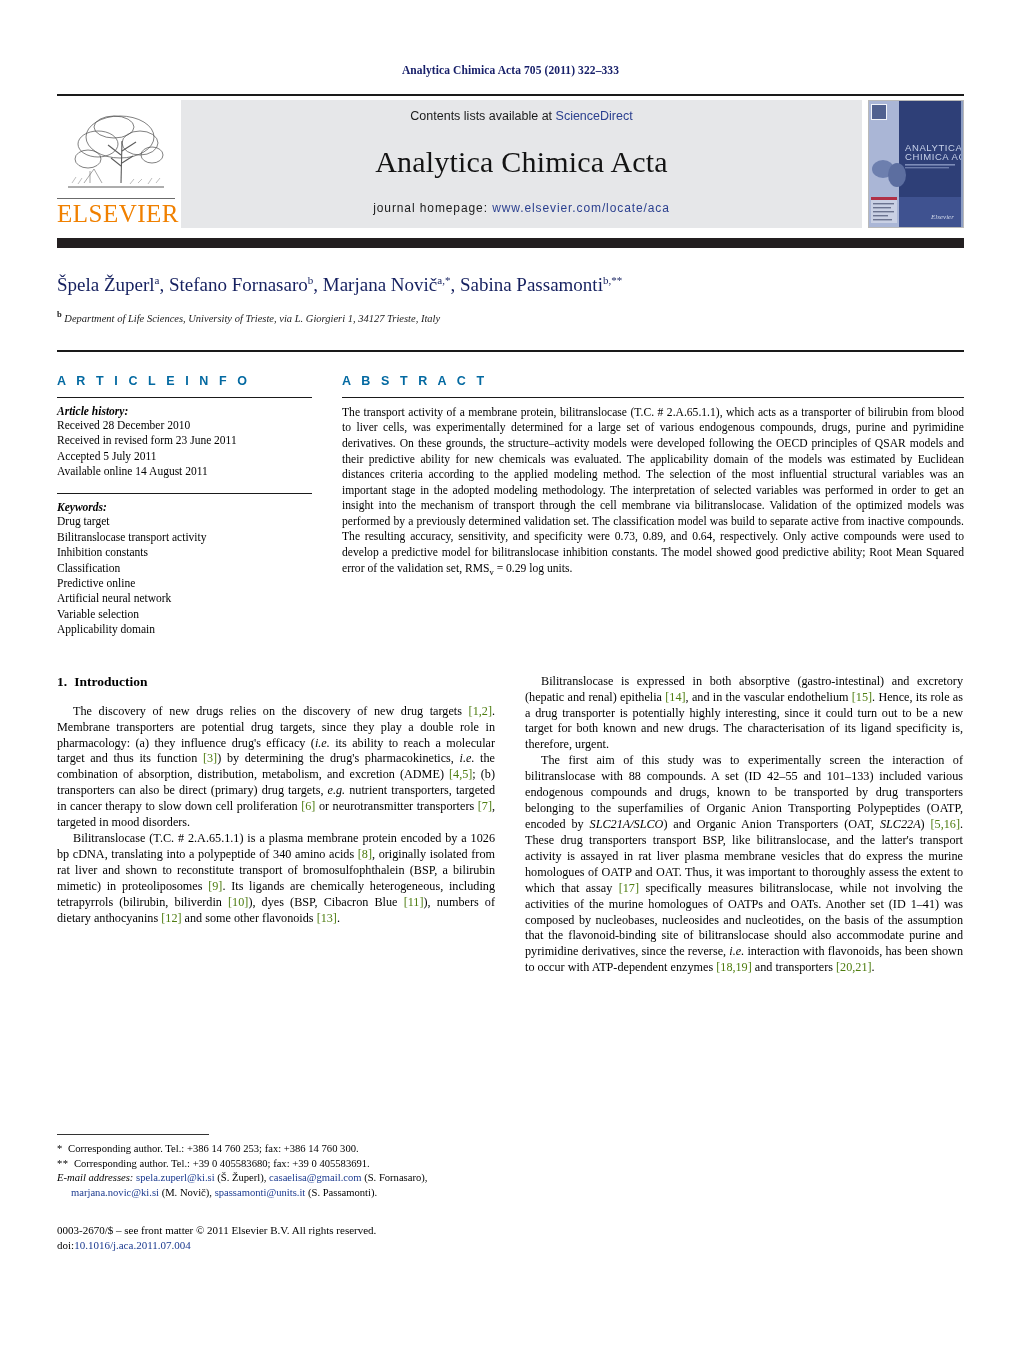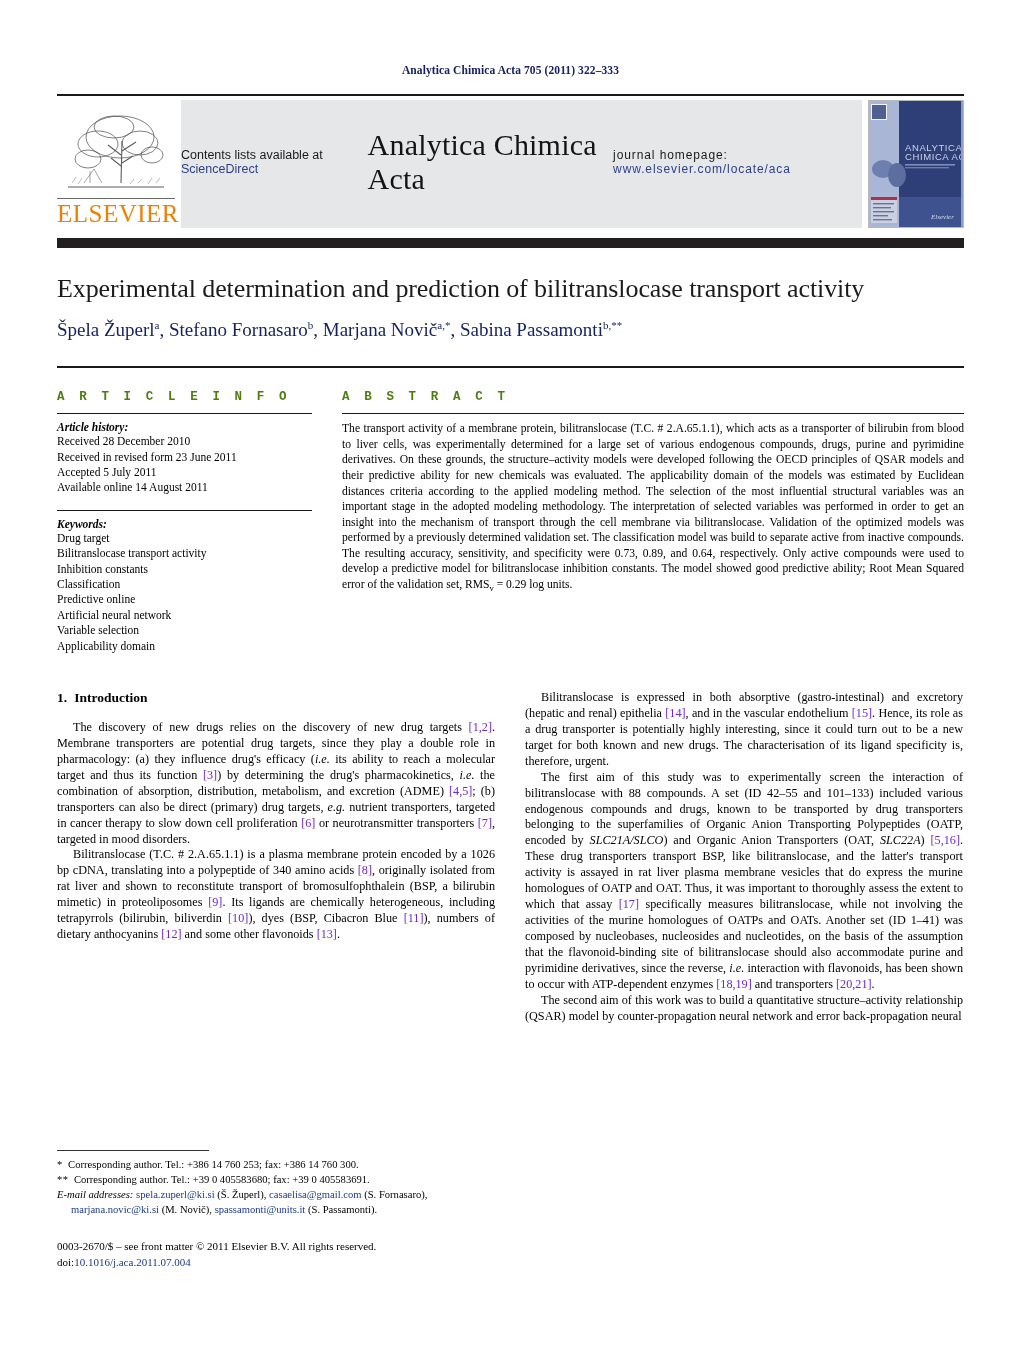--- a/index.html
+++ b/index.html
@@ -62,20 +62,21 @@
     padding-top: 2px;
     margin-top: 1px;
     width: 100%;
     text-align: center;
   }
   .journal-band {
     flex: 1 1 auto;
     background: #e6e7e9;
     margin: 0 6px 0 6px;
     display: flex;
+    flex-direction: column;
     justify-content: space-between;
     align-items: center;
     padding: 9px 0 13px 0;
     box-sizing: border-box;
   }
   .contents-line {
     font-family: "Liberation Sans", sans-serif;
     font-size: 12.5px;
     color: #1a1a1a;
   }
@@ -139,25 +140,25 @@
   .info-abstract {
     margin-top: 24px;
     border-top: 2px solid #1a1a1a;
     padding-top: 22px;
     display: flex;
     gap: 30px;
   }
   .col-info { width: 255px; flex: 0 0 255px; }
   .col-abstract { flex: 1 1 auto; }
   .sec-label {
-    font-family: Liberation Mono, monospace;
+    font-family: Liberation Sans, sans-serif;
     font-size: 12.5px;
     font-weight: bold;
     letter-spacing: 3.6px;
-    color: #4d7c0f;
+    color: #0369a1;
     margin-bottom: 9px;
   }
   .hr-thin { border-top: 1.6px solid #1a1a1a; margin-bottom: 7px; }
   .info-head {
     font-size: 11.5px;
     font-style: italic;
     font-weight: bold;
     margin: 0 0 1px 0;
   }
   .info-list { margin: 0 0 14px 0; }
@@ -194,21 +195,21 @@
   }
   .sec-title .num { margin-right: 7px; }
   p.para {
     margin: 0;
     font-size: 12.2px;
     line-height: 1.305;
     text-align: justify;
     text-indent: 16px;
     hyphens: auto;
   }
-  .ref { color: #6d28d9; }
+  .ref { color: #4d7c0f; }
   .ital { font-style: italic; text-align: center; }
 
   
   .footnotes {
     position: absolute;
     left: 0;
     top: 460px;
     width: 438px;
   }
   .fn-rule {
@@ -311,22 +312,22 @@
         <rect x="36" y="63" width="50" height="1.6" fill="#7d8cb8"></rect>
         <rect x="36" y="66" width="44" height="1.4" fill="#6c7cab"></rect>
         <text x="62" y="118" font-family="Liberation Serif, serif" font-size="7" fill="#d3daea" font-style="italic">Elsevier</text>
       </svg>
     </div>
   </div>
 
   <div class="thick-rule"></div>
 
   <div class="title-block">
-    <h1 class="paper-title">Experimental determination and prediction of bilitranslocase transport activity</h1>
     <div class="authors">Špela Župerl<sup>a</sup>, Stefano Fornasaro<sup>b</sup>, Marjana Novič<sup>a,*</sup>, Sabina Passamonti<sup>b,**</sup></div>
+    <div class="affil"><sup>b</sup> Department of Life Sciences, University of Trieste, via L. Giorgieri 1, 34127 Trieste, Italy</div>
   </div>
 
   <div class="info-abstract">
 
     <div class="col-info">
       <div class="sec-label">A R T I C L E  I N F O</div>
       <div class="hr-thin"></div>
       <div class="info-head">Article history:</div>
       <div class="info-list">
           <div>Received 28 December 2010</div>
@@ -374,18 +375,17 @@
           <div>0003-2670/$ – see front matter © 2011 Elsevier B.V. All rights reserved.</div>
           <div>doi:<a class="doi" href="#" style="text-decoration:none">10.1016/j.aca.2011.07.004</a></div>
         </div>
       </div>
     </div>
 
     <div class="bcol">
       <div>
           <p class="para">Bilitranslocase is expressed in both absorptive (gastro-intestinal) and excretory (hepatic and renal) epithelia <span class="ref">[14]</span>, and in the vascular endothelium <span class="ref">[15]</span>. Hence, its role as a drug transporter is potentially highly interesting, since it could turn out to be a new target for both known and new drugs. The characterisation of its ligand specificity is, therefore, urgent.</p>
           <p class="para">The first aim of this study was to experimentally screen the interaction of bilitranslocase with 88 compounds. A set (ID 42–55 and 101–133) included various endogenous compounds and drugs, known to be transported by drug transporters belonging to the superfamilies of Organic Anion Transporting Polypeptides (OATP, encoded by <span class="ital">SLC21A/SLCO</span>) and Organic Anion Transporters (OAT, <span class="ital">SLC22A</span>) <span class="ref">[5,16]</span>. These drug transporters transport BSP, like bilitranslocase, and the latter's transport activity is assayed in rat liver plasma membrane vesicles that do express the murine homologues of OATP and OAT. Thus, it was important to thoroughly assess the extent to which that assay <span class="ref">[17]</span> specifically measures bilitranslocase, while not involving the activities of the murine homologues of OATPs and OATs. Another set (ID 1–41) was composed by nucleobases, nucleosides and nucleotides, on the basis of the assumption that the flavonoid-binding site of bilitranslocase should also accommodate purine and pyrimidine derivatives, since the reverse, <span class="ital">i.e.</span> interaction with flavonoids, has been shown to occur with ATP-dependent enzymes <span class="ref">[18,19]</span> and transporters <span class="ref">[20,21]</span>.</p>
-          <p class="para">The second aim of this work was to build a quantitative structure–activity relationship (QSAR) model by counter-propagation neural network and error back-propagation neural</p>
         </div>
     </div>
   </div>
 
 </div>
 
 </body></html>

